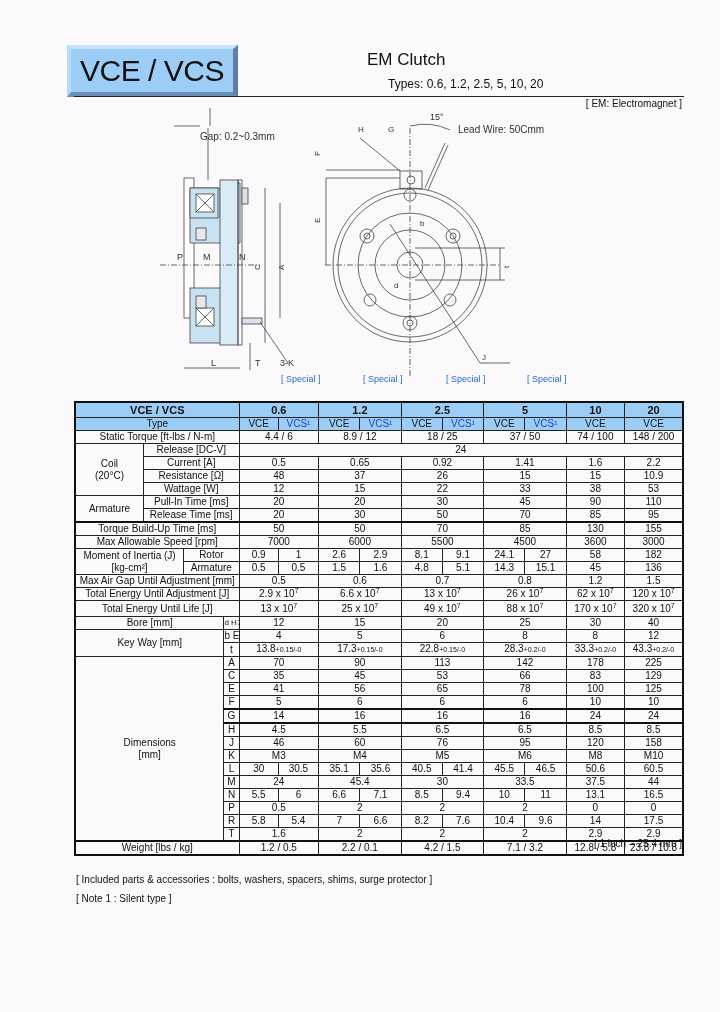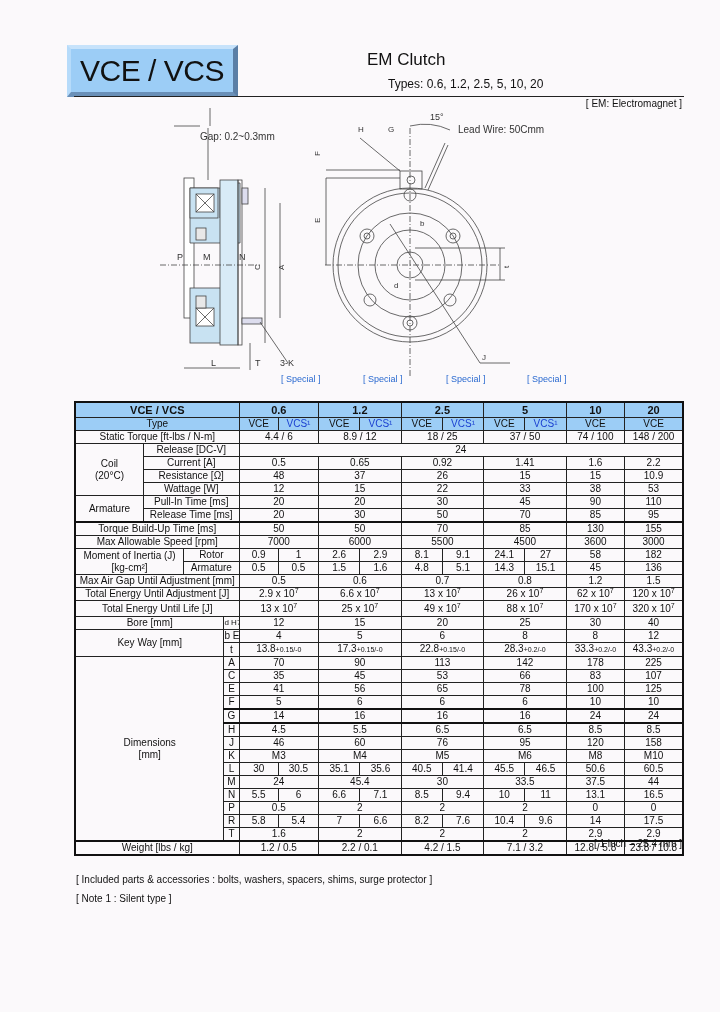--- a/index.html
+++ b/index.html
@@ -335,21 +335,21 @@
     <td>178</td>
     <td>225</td>
   </tr>
   <tr>
     <td>C</td>
     <td colspan="2">35</td>
     <td colspan="2">45</td>
     <td colspan="2">53</td>
     <td colspan="2">66</td>
     <td>83</td>
-    <td>107</td>
+    <td>129</td>
   </tr>
   <tr>
     <td>E</td>
     <td colspan="2">41</td>
     <td colspan="2">56</td>
     <td colspan="2">65</td>
     <td colspan="2">78</td>
     <td>100</td>
     <td>125</td>
   </tr>

